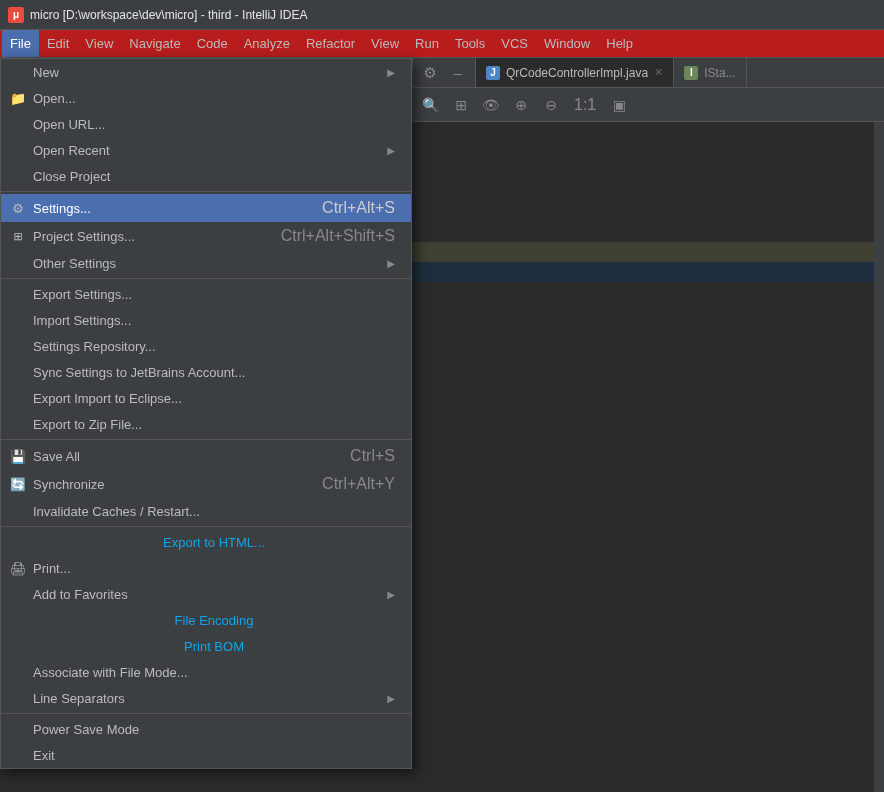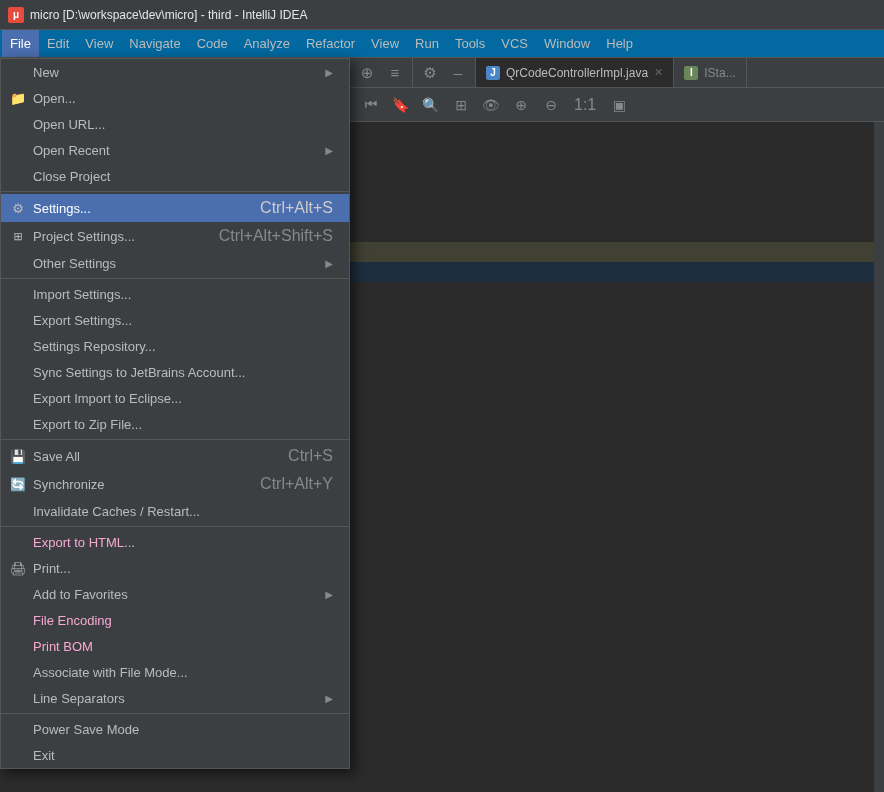--- a/index.html
+++ b/index.html
@@ -37,21 +37,21 @@
       flex-shrink: 0;
     }
     #title-bar .title-text {
       font-size: 12px;
       color: #e5e5e5;
     }
 
     
     #menu-bar {
       height: 28px;
-      background: #0369a1;
+      background: #b91c1c;
       display: flex;
       align-items: stretch;
       padding: 0 2px;
       border-bottom: 1px solid #555;
     }
     .menu-bar-item {
       padding: 0 8px;
       display: flex;
       align-items: center;
       color: #bbbbbb;
@@ -65,21 +65,21 @@
     }
     .menu-bar-item.active {
       background: #4b6eaf;
     }
 
     
     #file-menu {
       position: absolute;
       top: 58px;
       left: 0;
-      width: 350px;
+      width: 412px;
       background: #3c3f41;
       border: 1px solid #555;
       box-shadow: 4px 4px 12px rgba(0,0,0,0.6);
       z-index: 1000;
     }
 
     .menu-item {
       display: flex;
       align-items: center;
       padding: 5px 16px 5px 32px;
@@ -87,22 +87,23 @@
       cursor: pointer;
       position: relative;
       min-height: 26px;
       justify-content: space-between;
     }
     .menu-item.highlighted {
       background: #4b6eaf;
       color: #ffffff;
     }
     .menu-item.disabled {
-      color: #f9a8d4;
+      color: #0ea5e9;
       cursor: default;
+      justify-content: center;
     }
     .menu-item-icon {
       width: 18px;
       height: 18px;
       flex-shrink: 0;
       display: flex;
       align-items: center;
       justify-content: center;
       position: absolute;
       left: 8px;
@@ -244,26 +245,26 @@
   <div class="menu-item">
     <span class="menu-item-icon"></span>
     <span>Other Settings</span>
     <span class="menu-item-arrow">▶</span>
   </div>
 
   <div class="menu-separator"></div>
 
   <div class="menu-item">
     <span class="menu-item-icon"></span>
+    <span>Export Settings...</span>
+  </div>
+
+  <div class="menu-item">
+    <span class="menu-item-icon"></span>
     <span>Import Settings...</span>
-  </div>
-
-  <div class="menu-item">
-    <span class="menu-item-icon"></span>
-    <span>Export Settings...</span>
   </div>
 
   <div class="menu-item">
     <span class="menu-item-icon"></span>
     <span>Settings Repository...</span>
   </div>
 
   <div class="menu-item">
     <span class="menu-item-icon"></span>
     <span>Sync Settings to JetBrains Account...</span>

